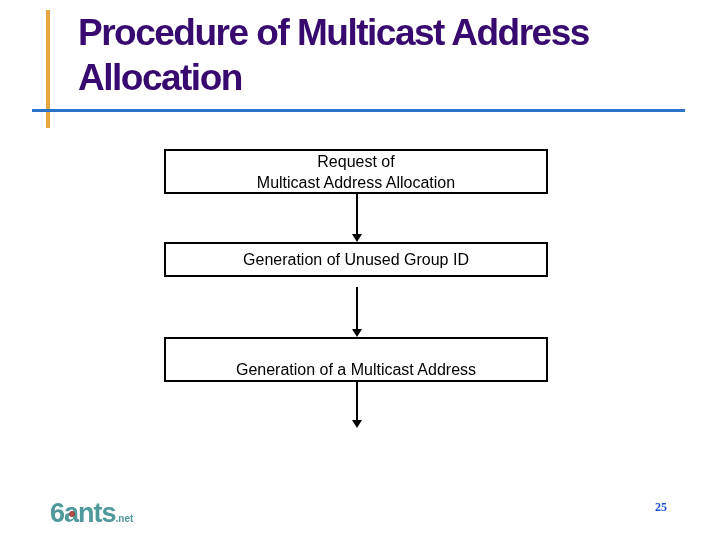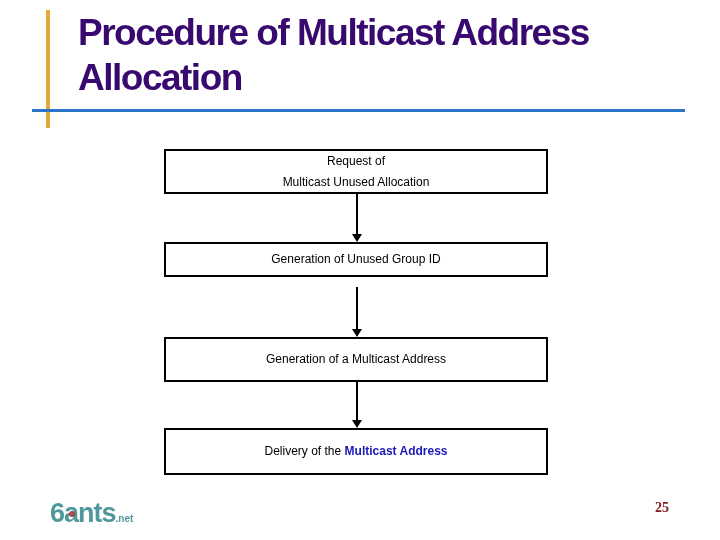--- a/index.html
+++ b/index.html
@@ -45,28 +45,28 @@
   .flow-box {
     position: absolute;
     left: 164px;
     width: 384px;
     border: 2px solid #000000;
     background: #ffffff;
     display: flex;
     flex-direction: column;
     align-items: center;
     justify-content: center;
-    font-size: 12px;
+    font-size: 16px;
     line-height: 21px;
     color: #000000;
     text-align: center;
   }
   .box-1 { top: 149px; height: 45px; }
   .box-2 { top: 242px; height: 35px; }
-  .box-3 { top: 337px; height: 45px; }
+  .box-3 { top: 337px; height: 45px; justify-content: flex-end; }
   .box-4 { top: 428px; height: 47px; }
   .highlight {
     color: #1A1AB9;
     font-weight: bold;
   }
   .flow-arrow {
     position: absolute;
     left: 356px;
     width: 2px;
     background: #000000;
@@ -105,57 +105,54 @@
     left: 19px; top: 13px;
     width: 6px; height: 6px;
     border-radius: 50%;
     background: #B9504A;
     border: 1px solid #8E3A36;
   }
   .page-number {
     position: absolute;
     left: 655px; top: 500px;
     font-family: "Liberation Serif", serif;
-    font-size: 14px;
+    font-size: 12px;
     font-weight: bold;
-    color: #7f1d1d;
+    color: #1d4ed8;
   }
 </style>
 </head>
 <body>
 
 <div class="slide">
 
   <div class="accent-bar"></div>
   <div class="accent-rule"></div>
 
   <h1 class="title">Procedure of Multicast Address Allocation</h1>
 
   <div class="flow-box box-1">
     <div>Request of</div>
-    <div>Multicast Unused Allocation</div>
+    <div>Multicast Address Allocation</div>
   </div>
 
   <div class="flow-arrow arrow-1"></div>
 
   <div class="flow-box box-2">
     <div>Generation of Unused Group ID</div>
   </div>
 
   <div class="flow-arrow arrow-2"></div>
 
   <div class="flow-box box-3">
     <div>Generation of a Multicast Address</div>
   </div>
 
   <div class="flow-arrow arrow-3"></div>
 
-  <div class="flow-box box-4">
-    <div><span>Delivery of the </span><span class="highlight">Multicast Address</span></div>
-  </div>
 
   <div class="logo">
     <span class="logo-main">6ants</span><span class="logo-suffix">.net</span>
     <span class="logo-dot"></span>
   </div>
 
   <div class="page-number">25</div>
 
 </div>
 

